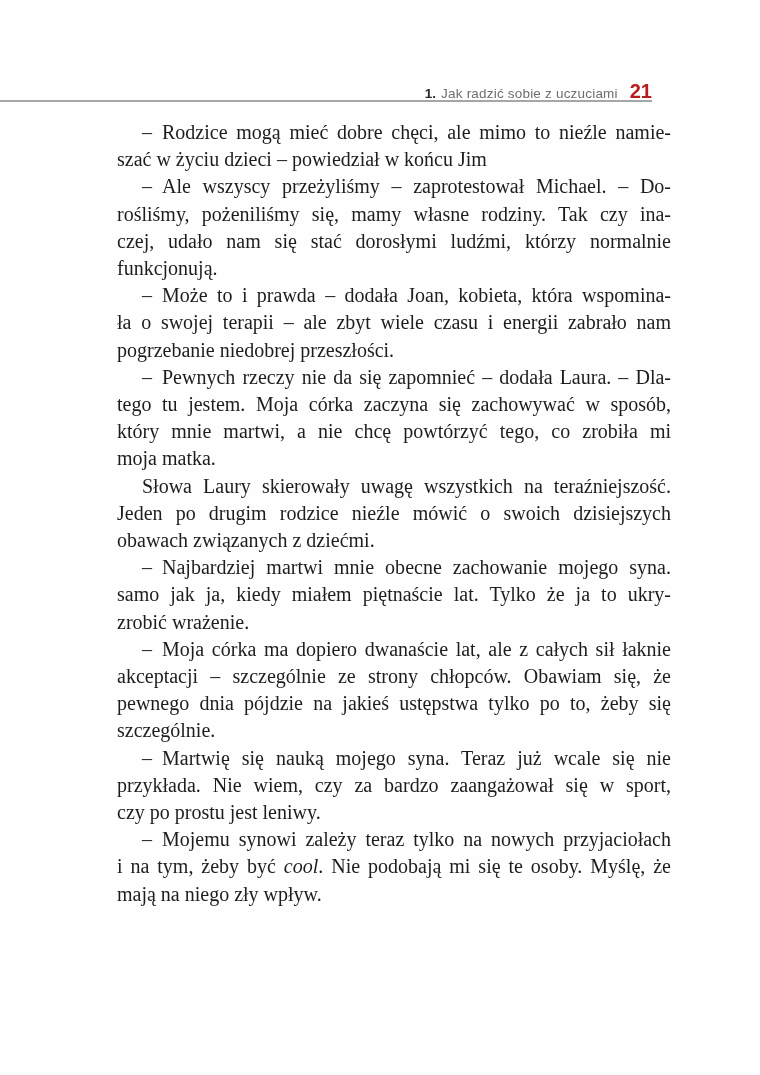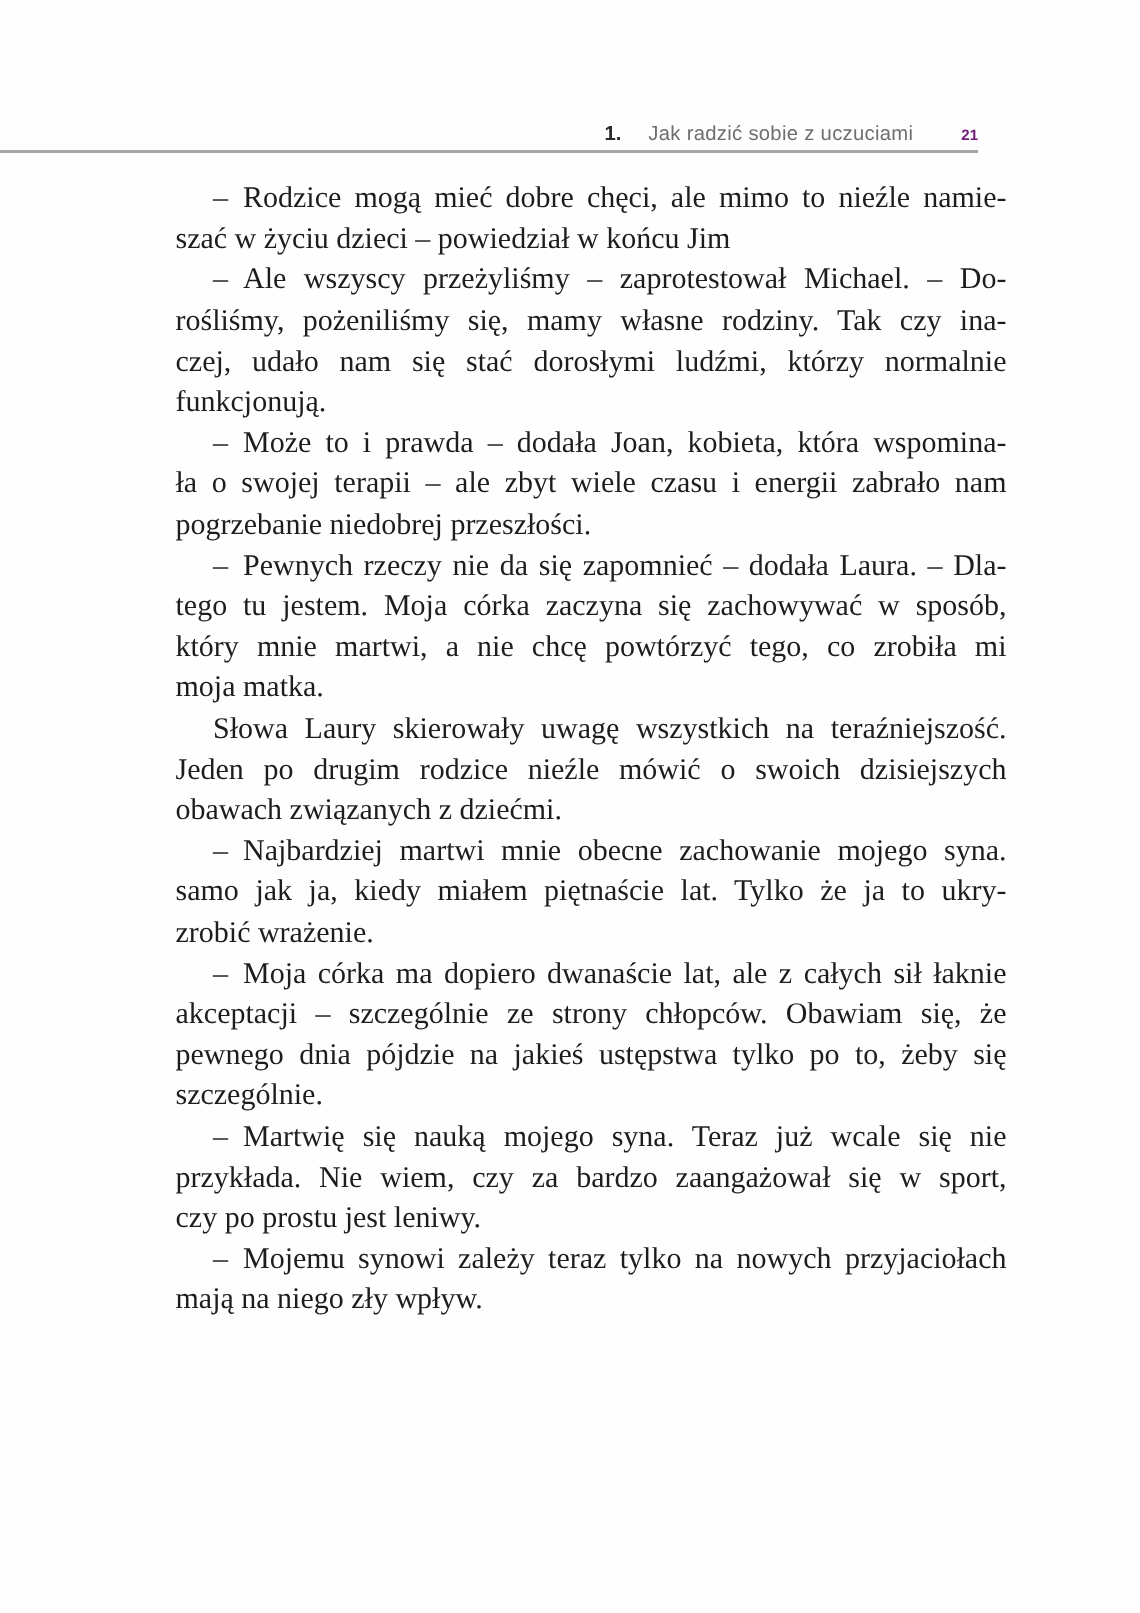--- a/index.html
+++ b/index.html
@@ -26,27 +26,27 @@
   }
   .chapter-number {
     font-weight: bold;
     color: #2a2a2a;
     font-size: 13.5px;
   }
   .chapter-title {
     color: #6e6e6e;
     font-size: 13.5px;
     letter-spacing: 0.2px;
-    margin-left: 18px;
+    margin-left: 5px;
   }
   .page-number {
     font-weight: bold;
-    color: #701a75;
-    font-size: 10px;
-    margin-left: 32px;
+    color: #b91c1c;
+    font-size: 20px;
+    margin-left: 12px;
   }
   .header-rule {
     position: absolute;
     top: 100px;
     left: 0;
     width: 652px;
     height: 2px;
     background: #a6a6a6;
   }
   .text-block {
@@ -113,16 +113,17 @@
         <div class="line just"><span>pewnego dnia pójdzie na jakieś ustępstwa tylko po to, żeby się</span></div>
         <div class="line"><span>szczególnie.</span></div>
       </div>
       <div class="paragraph">
         <div class="line first just"><span>– Martwię się nauką mojego syna. Teraz już wcale się nie</span></div>
         <div class="line just"><span>przykłada. Nie wiem, czy za bardzo zaangażował się w sport,</span></div>
         <div class="line"><span>czy po prostu jest leniwy.</span></div>
       </div>
       <div class="paragraph">
         <div class="line first just"><span>– Mojemu synowi zależy teraz tylko na nowych przyjaciołach</span></div>
+        <div class="line just"><span>i na tym, żeby być </span><i>cool</i><span>. Nie podobają mi się te osoby. Myślę, że</span></div>
         <div class="line"><span>mają na niego zły wpływ.</span></div>
       </div>
     </div>
 </div>
 
 </body></html>

